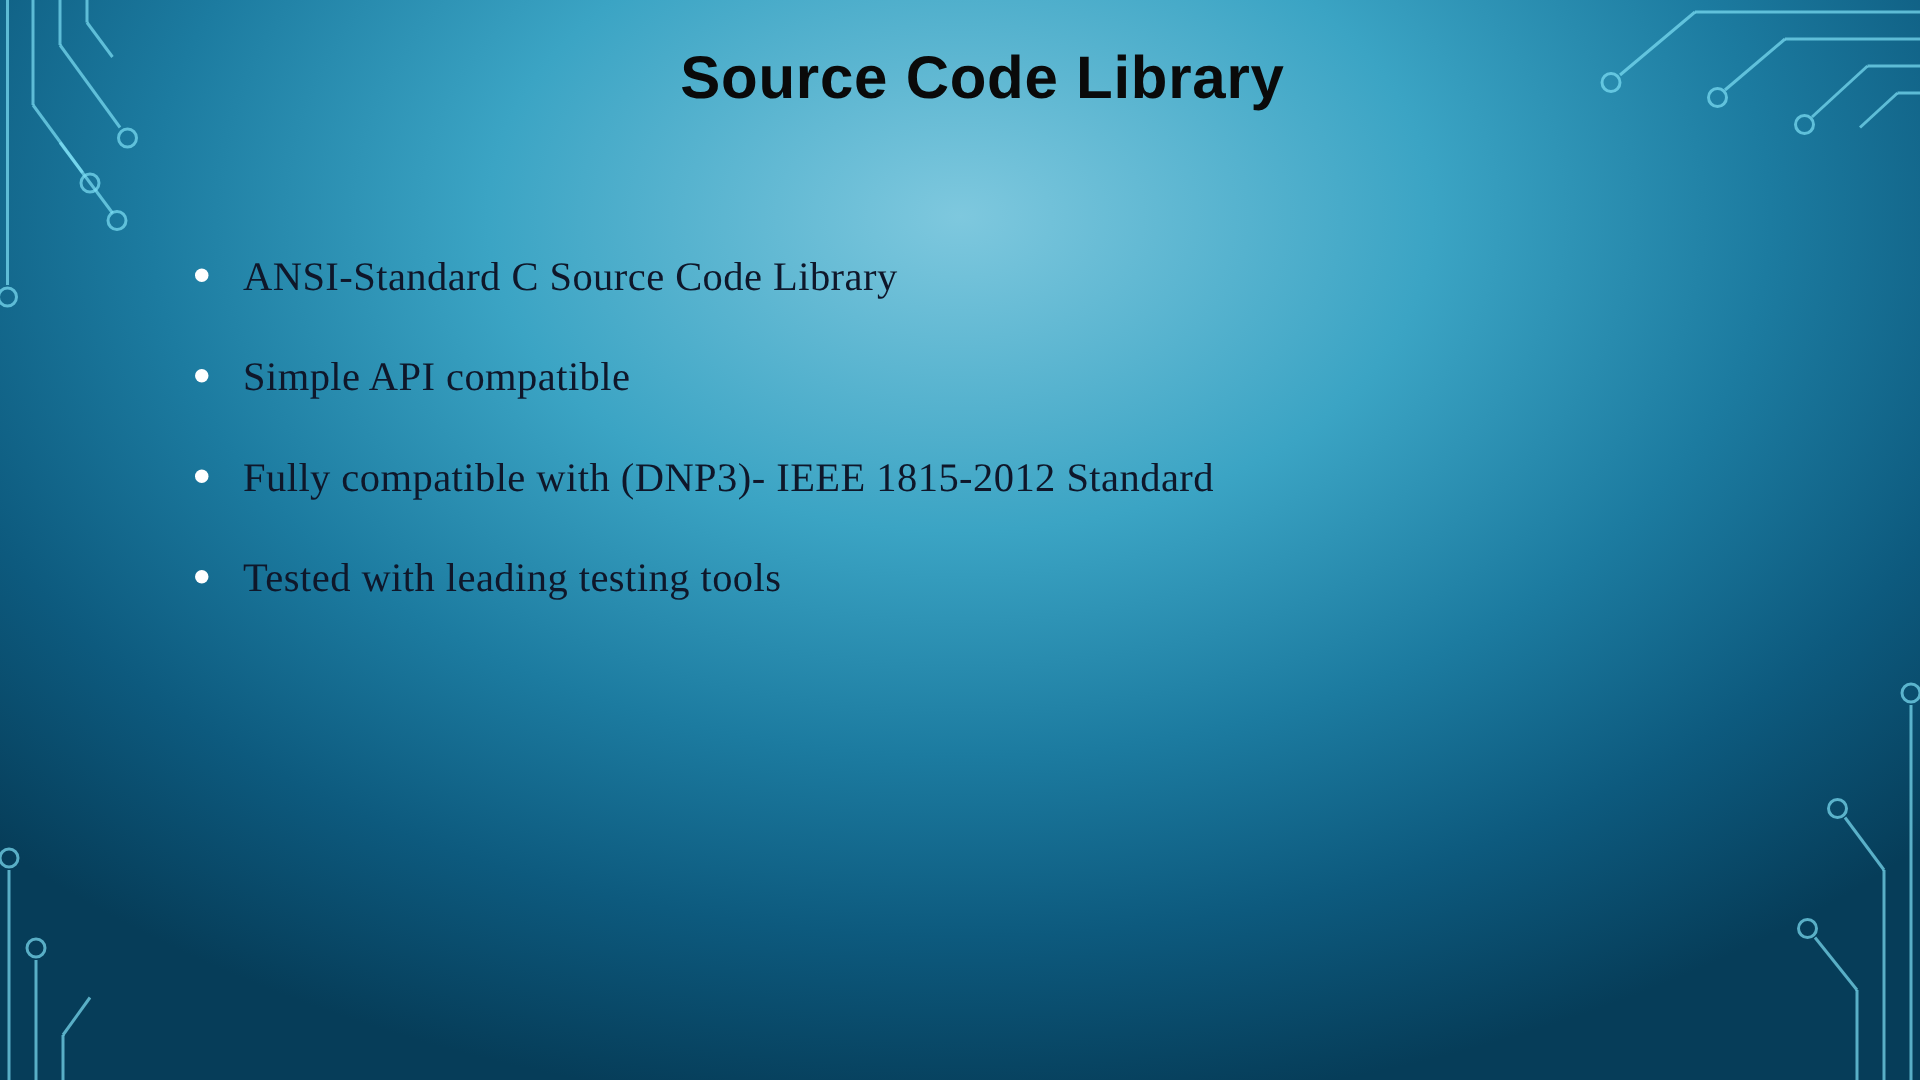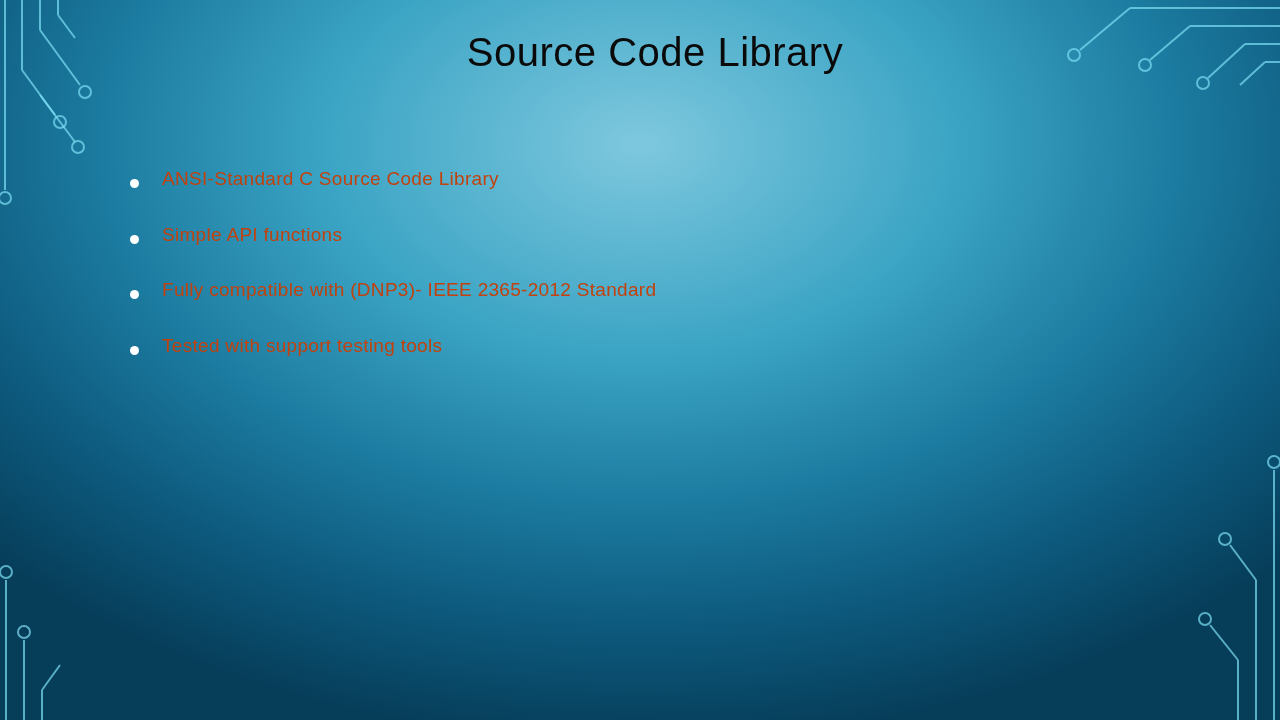--- a/index.html
+++ b/index.html
@@ -11,38 +11,39 @@
   }
   .slide {
     position: relative;
     width: 100%;
     height: 100%;
     padding: 30px 100px 50px 130px;
     z-index: 2;
   }
   .title {
     font-size: 40px;
-    font-weight: 400;
+    font-weight: 700;
     color: #0a0a0a;
     text-align: center;
     margin-bottom: 90px;
     letter-spacing: 0.5px;
   }
   ul.bullets {
     list-style: none;
   }
   ul.bullets li {
     position: relative;
-    color: #c2410c;
-    font-size: 19px;
+    color: #0f172a;
+    font-size: 27px;
     font-weight: 300;
     line-height: 1.45;
     margin-bottom: 28px;
     padding-left: 32px;
     letter-spacing: 0.3px;
+    font-family: Liberation Serif, serif;
   }
   ul.bullets li::before {
     content: "";
     position: absolute;
     left: 0;
     top: 14px;
     width: 9px;
     height: 9px;
     background: #ffffff;
     border-radius: 50%;
@@ -109,17 +110,17 @@
   <circle cx="65" cy="119" r="6"></circle>
   <line x1="78" y1="300" x2="78" y2="240"></line>
   <line x1="78" y1="240" x2="50" y2="205"></line>
   <circle cx="45" cy="199" r="6"></circle>
 </svg>
 
 <div class="slide">
   <h1 class="title">Source Code Library</h1>
   <ul class="bullets">
     <li>ANSI-Standard C Source Code Library</li>
-    <li>Simple API functions</li>
-    <li>Fully compatible with (DNP3)- IEEE 2365-2012 Standard</li>
-    <li>Tested with support testing tools</li>
+    <li>Simple API compatible</li>
+    <li>Fully compatible with (DNP3)- IEEE 1815-2012 Standard</li>
+    <li>Tested with leading testing tools</li>
   </ul>
 </div>
 
 </body></html>

